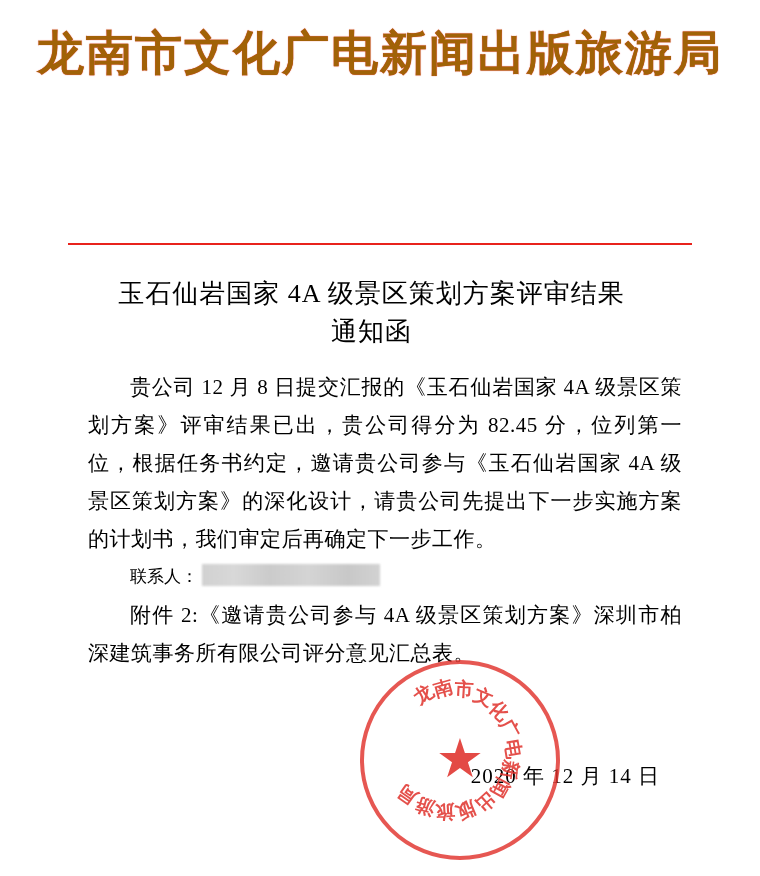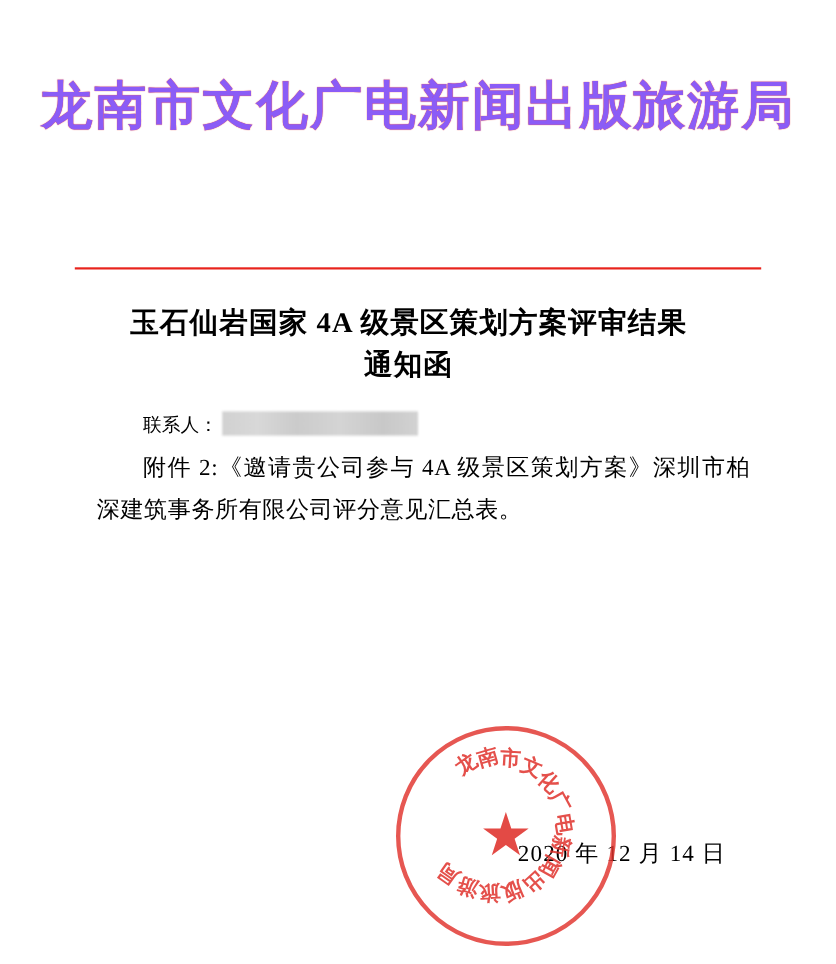--- a/index.html
+++ b/index.html
@@ -22,49 +22,48 @@
     box-sizing: border-box;
   }
 
   
   .letterhead {
     text-align: center;
     padding-top: 22px;
     height: 96px;
   }
   .letterhead-title {
-    color: #8b5cf6;
-    font-family: Liberation Serif, serif;
+    color: #a16207;
+    font-family: Liberation Sans, sans-serif;
     font-weight: bold;
     font-size: 47px;
     letter-spacing: 2px;
     line-height: 62px;
     white-space: nowrap;
     text-shadow: 0 0 1px #e8231c;
-    margin-top: 44px;
   }
 
   .red-rule {
     position: absolute;
     left: 68px;
     right: 68px;
     top: 243px;
     height: 2px;
     background: #e8231c;
   }
 
   
   .doc-title {
     position: absolute;
     left: 73px;
     right: 90px;
     top: 275px;
     text-align: center;
     font-size: 26px;
-    font-weight: bold;
+    font-weight: normal;
     line-height: 38px;
     color: #000;
     letter-spacing: 1px;
   }
 
   
   .body-block {
     position: absolute;
     left: 88px;
     right: 78px;
@@ -167,20 +166,21 @@
   <div class="red-rule"></div>
 
   <div class="doc-title">
     <div>玉石仙岩国家 4A 级景区策划方案评审结果</div>
     <div>通知函</div>
   </div>
 
   <div class="body-block">
 
 
+    <div class="para indent">贵公司 12 月 8 日提交汇报的《玉石仙岩国家 4A 级景区策划方案》评审结果已出，贵公司得分为 82.45 分，位列第一位，根据任务书约定，邀请贵公司参与《玉石仙岩国家 4A 级景区策划方案》的深化设计，请贵公司先提出下一步实施方案的计划书，我们审定后再确定下一步工作。</div>
 
     <div class="contact-line">
       <span>联系人：</span><span class="redaction"></span>
     </div>
 
 
     <div class="para indent">附件 2:《邀请贵公司参与 4A 级景区策划方案》深圳市柏深建筑事务所有限公司评分意见汇总表。</div>
   </div>
 
   <div class="date-line">2020 年 12 月 14 日</div>

